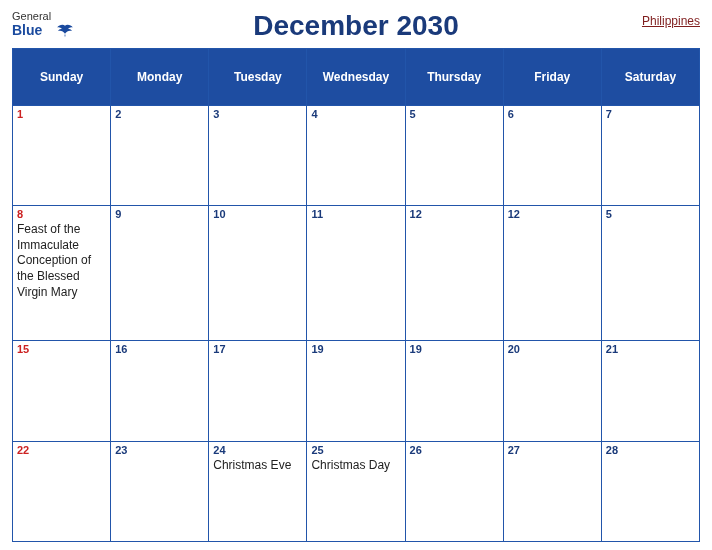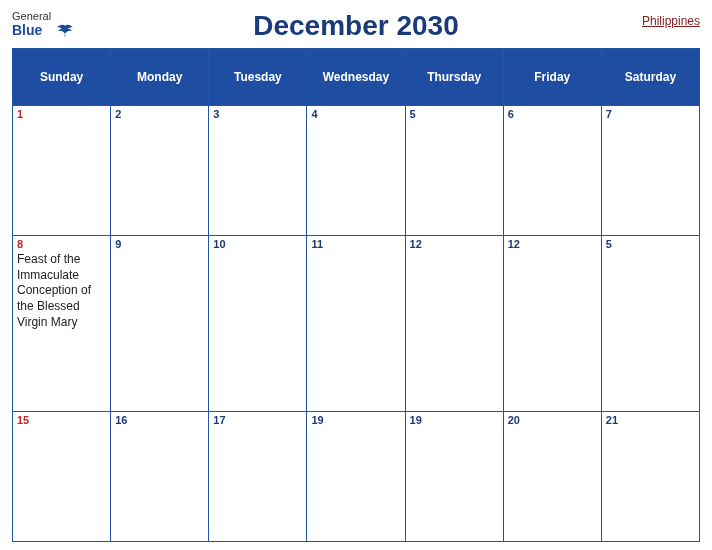--- a/index.html
+++ b/index.html
@@ -211,15 +211,40 @@
           <td>
             <span class="day-number ">19</span>
           </td>
           <td>
             <span class="day-number ">20</span>
           </td>
           <td>
             <span class="day-number saturday">21</span>
           </td>
         </tr>
+        <tr>
+          <td>
+            <span class="day-number sunday">22</span>
+          </td>
+          <td>
+            <span class="day-number ">23</span>
+          </td>
+          <td>
+            <span class="day-number ">24</span>
+            <span class="holiday-text">Christmas Eve</span>
+          </td>
+          <td>
+            <span class="day-number ">25</span>
+            <span class="holiday-text">Christmas Day</span>
+          </td>
+          <td>
+            <span class="day-number ">26</span>
+          </td>
+          <td>
+            <span class="day-number ">27</span>
+          </td>
+          <td>
+            <span class="day-number saturday">28</span>
+          </td>
+        </tr>
       </tbody>
   </table>
 </div>
 
 </body></html>

